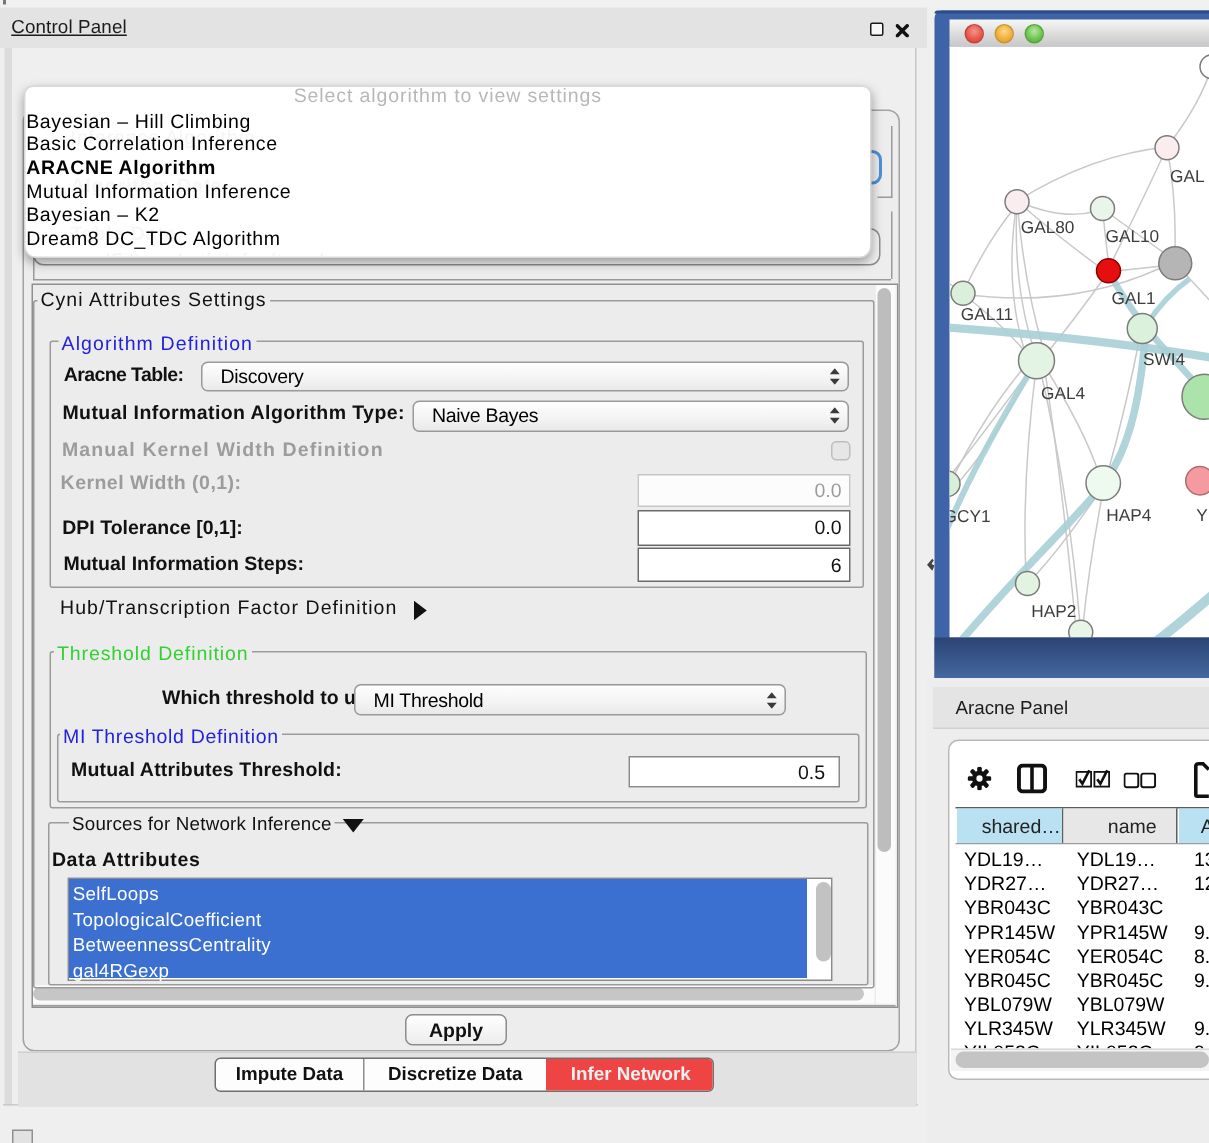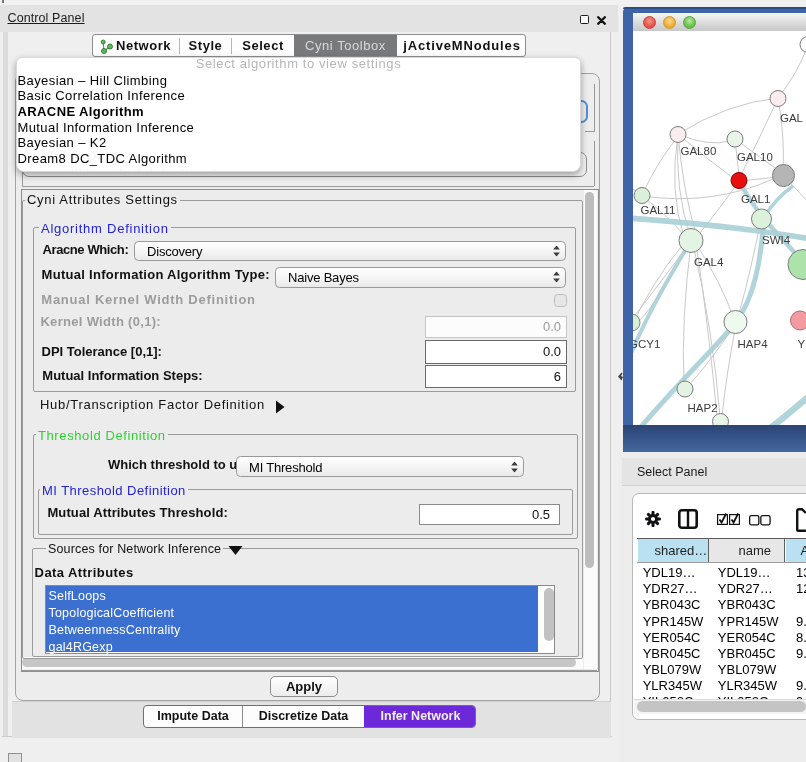--- a/index.html
+++ b/index.html
@@ -52,21 +52,21 @@
 
   <div class="abs" style="left:22px;top:657px;width:561px;height:12px;background:#fbfbfb;"></div>
   <div class="abs" style="left:22px;top:658px;width:554px;height:9px;background:#c6c6c6;border-radius:4.5px;"></div>
 
   <div class="abs" style="left:21.5px;top:199.5px;width:559px;height:457px;border:1px solid #9b9b9b;border-radius:2px;"></div>
   <div class="abs" style="left:25px;top:192.4px;background:#ececec;padding:0 2px;font-size:13px;letter-spacing:0.68px;color:#111;">Cyni Attributes Settings</div>
 
   <div class="abs" style="left:32.5px;top:226.5px;width:541px;height:163.5px;border:1px solid #9b9b9b;border-radius:2px;"></div>
   <div class="abs" style="left:39px;top:220.5px;background:#ececec;padding:0 2px;font-size:13px;letter-spacing:0.75px;color:#2222dd;">Algorithm Definition</div>
 
-  <div class="abs bold" style="left:42.5px;top:242.4px;font-size:13px;letter-spacing:-0.4px;color:#111;">Aracne Which:</div>
+  <div class="abs bold" style="left:42.5px;top:242.4px;font-size:13px;letter-spacing:-0.4px;color:#111;">Aracne Table:</div>
   <div class="abs bold" style="left:41.6px;top:267px;font-size:13px;letter-spacing:0.28px;color:#111;">Mutual Information Algorithm Type:</div>
 
   <div class="abs combo" style="left:134px;top:240.5px;width:432px;height:20px;">
     <span>Discovery</span>
       <svg width="7" height="11" viewBox="0 0 7 11">
         <path d="M3.5 0 L6.8 4 L0.2 4 Z" fill="#3a3a3a"></path>
         <path d="M0.2 7 L6.8 7 L3.5 11 Z" fill="#3a3a3a"></path>
       </svg>
   </div>
   <div class="abs combo" style="left:275px;top:267px;width:291px;height:20.5px;">
@@ -127,40 +127,25 @@
 
   <div class="abs" style="left:22px;top:670px;width:575px;height:1px;background:#9b9b9b;"></div>
 
   <div class="abs" style="left:270px;top:676px;width:66px;height:19px;border:1px solid #8e8e8e;border-radius:5px;background:linear-gradient(#ffffff,#ececec);text-align:center;font-size:13px;font-weight:bold;color:#111;line-height:19px;">Apply</div>
 
   <div class="abs" style="left:12px;top:701px;width:599px;height:36px;background:#e2e2e2;border-top:1px solid #cfcfcf;"></div>
   <div class="abs" style="left:143px;top:705px;width:333px;height:23px;border:1px solid #6f6f6f;border-radius:4px;background:#fdfdfd;box-sizing:border-box;overflow:hidden;">
     <div style="position:absolute;left:0;top:0;width:98px;height:23px;line-height:21px;text-align:center;font-size:12.5px;font-weight:bold;color:#111;">Impute Data</div>
     <div style="position:absolute;left:98px;top:0;width:1px;height:23px;background:#8e8e8e;"></div>
     <div style="position:absolute;left:99px;top:0;width:121px;height:23px;line-height:21px;text-align:center;font-size:12.5px;font-weight:bold;color:#111;">Discretize Data</div>
-    <div style="position:absolute;left:220px;top:0;width:113px;height:23px;background:#6d28d9;line-height:21px;text-align:center;font-size:12.5px;font-weight:bold;color:#f0f0f0;">Infer Network</div>
+    <div style="position:absolute;left:220px;top:0;width:113px;height:23px;background:#ef4444;line-height:21px;text-align:center;font-size:12.5px;font-weight:bold;color:#f0f0f0;">Infer Network</div>
   </div>
 
   <div class="abs" style="left:8px;top:753px;width:12px;height:9px;border:1px solid #909090;background:#e2e2e2;"></div>
 
-  <div class="abs" style="left:92px;top:34px;width:434px;height:22.5px;border:1px solid #8e8e8e;border-radius:3px;background:#fdfdfd;box-sizing:border-box;overflow:hidden;">
-    <svg style="position:absolute;left:7px;top:3px;" width="14" height="17" viewBox="0 0 14 17">
-      <path d="M3.2 4 L4 13 M4 13 L10 8.5" stroke="#4a9a4a" stroke-width="1.1" fill="none"></path>
-      <circle cx="3.2" cy="4" r="2" fill="#5cb85c" stroke="#2f7d2f" stroke-width="0.9"></circle>
-      <circle cx="4" cy="13" r="2.5" fill="#5cb85c" stroke="#2f7d2f" stroke-width="0.9"></circle>
-      <circle cx="10" cy="8.5" r="2.5" fill="#5cb85c" stroke="#2f7d2f" stroke-width="0.9"></circle>
-    </svg>
-    <div style="position:absolute;left:23px;top:0;width:64px;height:22px;line-height:21.5px;font-size:13px;letter-spacing:0.55px;font-weight:bold;color:#111;">Network</div>
-    <div style="position:absolute;left:86px;top:3px;width:1px;height:16px;background:#b5b5b5;"></div>
-    <div style="position:absolute;left:87px;top:0;width:51px;height:22px;line-height:21px;text-align:center;font-size:13px;letter-spacing:0.55px;font-weight:bold;color:#111;">Style</div>
-    <div style="position:absolute;left:138px;top:3px;width:1px;height:16px;background:#b5b5b5;"></div>
-    <div style="position:absolute;left:139px;top:0;width:62px;height:22px;line-height:21px;text-align:center;font-size:13px;letter-spacing:0.55px;font-weight:bold;color:#111;">Select</div>
-    <div style="position:absolute;left:201px;top:0;width:103px;height:22px;background:#77797b;line-height:21px;text-align:center;font-size:13px;letter-spacing:0.55px;color:#d9d9d9;">Cyni Toolbox</div>
-    <div style="position:absolute;left:304px;top:0;width:130px;height:22px;line-height:21px;text-align:center;font-size:13px;letter-spacing:0.85px;font-weight:bold;color:#111;">jActiveMNodules</div>
-  </div>
 
   <div class="abs" style="left:16px;top:57px;width:565px;height:115px;background:#ffffff;border-radius:6px 6px 8px 8px;box-shadow:0 3px 7px rgba(0,0,0,0.35);border:1px solid #d8d8d8;box-sizing:border-box;overflow:hidden;">
     <div style="position:absolute;left:30px;top:26px;font-size:13px;letter-spacing:0.6px;color:#f5f5f5;">Inference Algorithm</div>
     <div style="position:absolute;left:30px;top:58px;font-size:13px;letter-spacing:0.6px;color:#f6f6f6;font-weight:bold;">Algorithm Data</div>
     <div style="position:absolute;left:30px;top:90px;font-size:13px;letter-spacing:0.6px;color:#f6f6f6;font-weight:bold;">Table Data</div>
     <div style="position:absolute;left:38px;top:108px;font-size:13px;letter-spacing:0.6px;color:#f5f5f5;">galFiltered.sif default node</div>
     <div style="position:absolute;left:0;top:-2.4px;width:100%;text-align:center;font-size:13px;letter-spacing:0.6px;color:#b7b7b7;">Select algorithm to view settings</div>
     <div style="position:absolute;left:0.5px;top:14.8px;font-size:13px;letter-spacing:0.4px;color:#000;line-height:15.65px;">Bayesian – Hill Climbing<br>Basic Correlation Inference<br><b style="letter-spacing:0.4px;">ARACNE Algorithm</b><br>Mutual Information Inference<br>Bayesian – K2<br>Dream8 DC_TDC Algorithm</div>
   </div>
 
@@ -246,21 +231,21 @@
         <text x="164.5" y="316.5">Y</text>
         <text x="54.5" y="380.5">HAP2</text>
       </g>
     </svg>
   </div>
 
   <div class="abs" style="left:623px;top:425px;width:183px;height:27px;background:linear-gradient(#2b4474,#44679f);"></div>
 
   <div class="abs" style="left:618px;top:452px;width:188px;height:310px;background:#ededed;"></div>
   <div class="abs" style="left:622px;top:458px;width:184px;height:27px;background:#e4e4e4;border-bottom:1px solid #d0d0d0;"></div>
-  <div class="abs" style="left:637px;top:465px;font-size:12.5px;color:#1b1b1b;">Select Panel</div>
+  <div class="abs" style="left:637px;top:465px;font-size:12.5px;color:#1b1b1b;">Aracne Panel</div>
 
   <div class="abs" style="left:632px;top:493px;width:180px;height:225px;border:1px solid #b9b9b9;border-radius:7px 0 0 7px;background:#ffffff;"></div>
 
   <svg class="abs" style="left:645px;top:511px;" width="16" height="16" viewBox="0 0 16 16">
     <g transform="translate(8,8)">
       <circle r="5.1" fill="#111"></circle>
       <g fill="#111">
         <rect x="-1.5" y="-7.9" width="3" height="4" rx="1"></rect>
         <rect x="-1.5" y="-7.9" width="3" height="4" rx="1" transform="rotate(45)"></rect>
         <rect x="-1.5" y="-7.9" width="3" height="4" rx="1" transform="rotate(90)"></rect>

